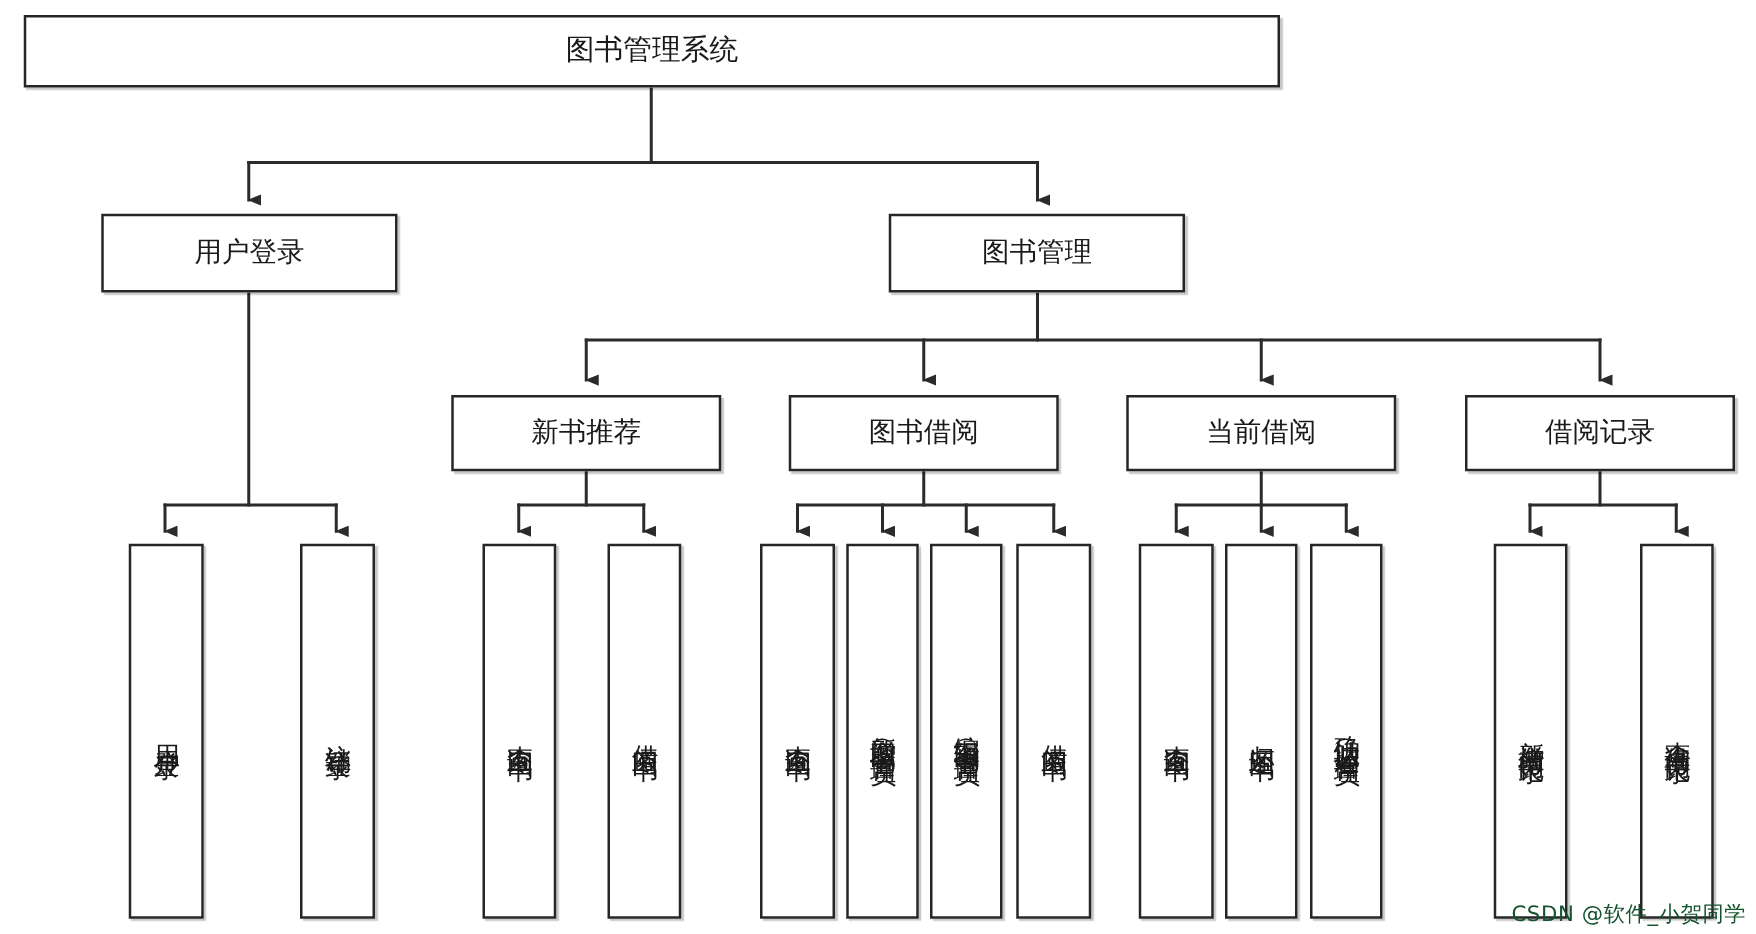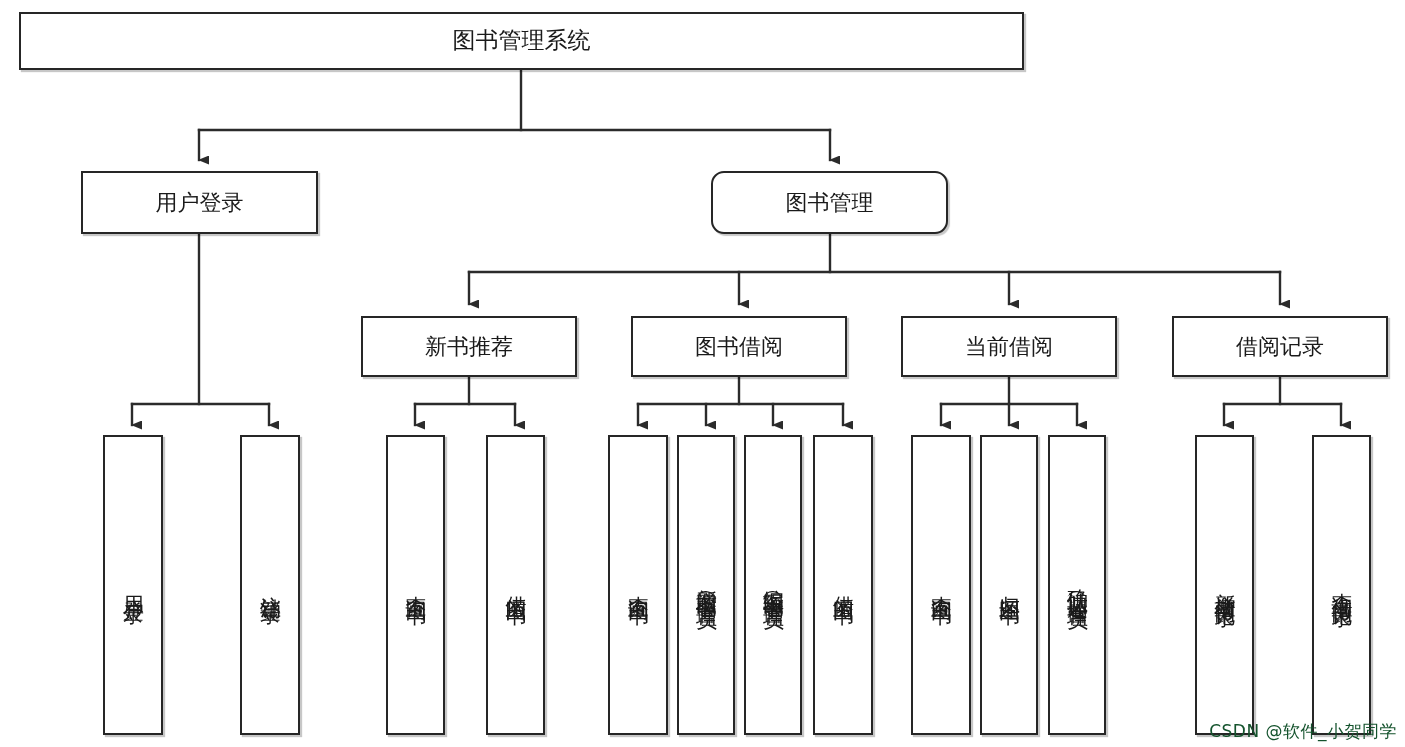--- a/index.html
+++ b/index.html
@@ -127,21 +127,21 @@
     </g>
   </svg>
 
   <div class="node h root" style="left:19px; top:12px; width:1005px; height:58px;">
     <span class="label">图书管理系统</span>
   </div>
 
   <div class="node h" style="left:81px; top:171px; width:237px; height:63px;">
     <span class="label">用户登录</span>
   </div>
-  <div class="node h" style="left:711px; top:171px; width:237px; height:63px;border-radius:13px;">
+  <div class="node h" style="left:711px; top:171px; width:237px; height:63px;">
     <span class="label">图书管理</span>
   </div>
 
   <div class="node h" style="left:631px; top:316px; width:216px; height:61px;">
     <span class="label">图书借阅</span>
   </div>
   <div class="node h" style="left:361px; top:316px; width:216px; height:61px;">
     <span class="label">新书推荐</span>
   </div>
   <div class="node h" style="left:901px; top:316px; width:216px; height:61px;">

